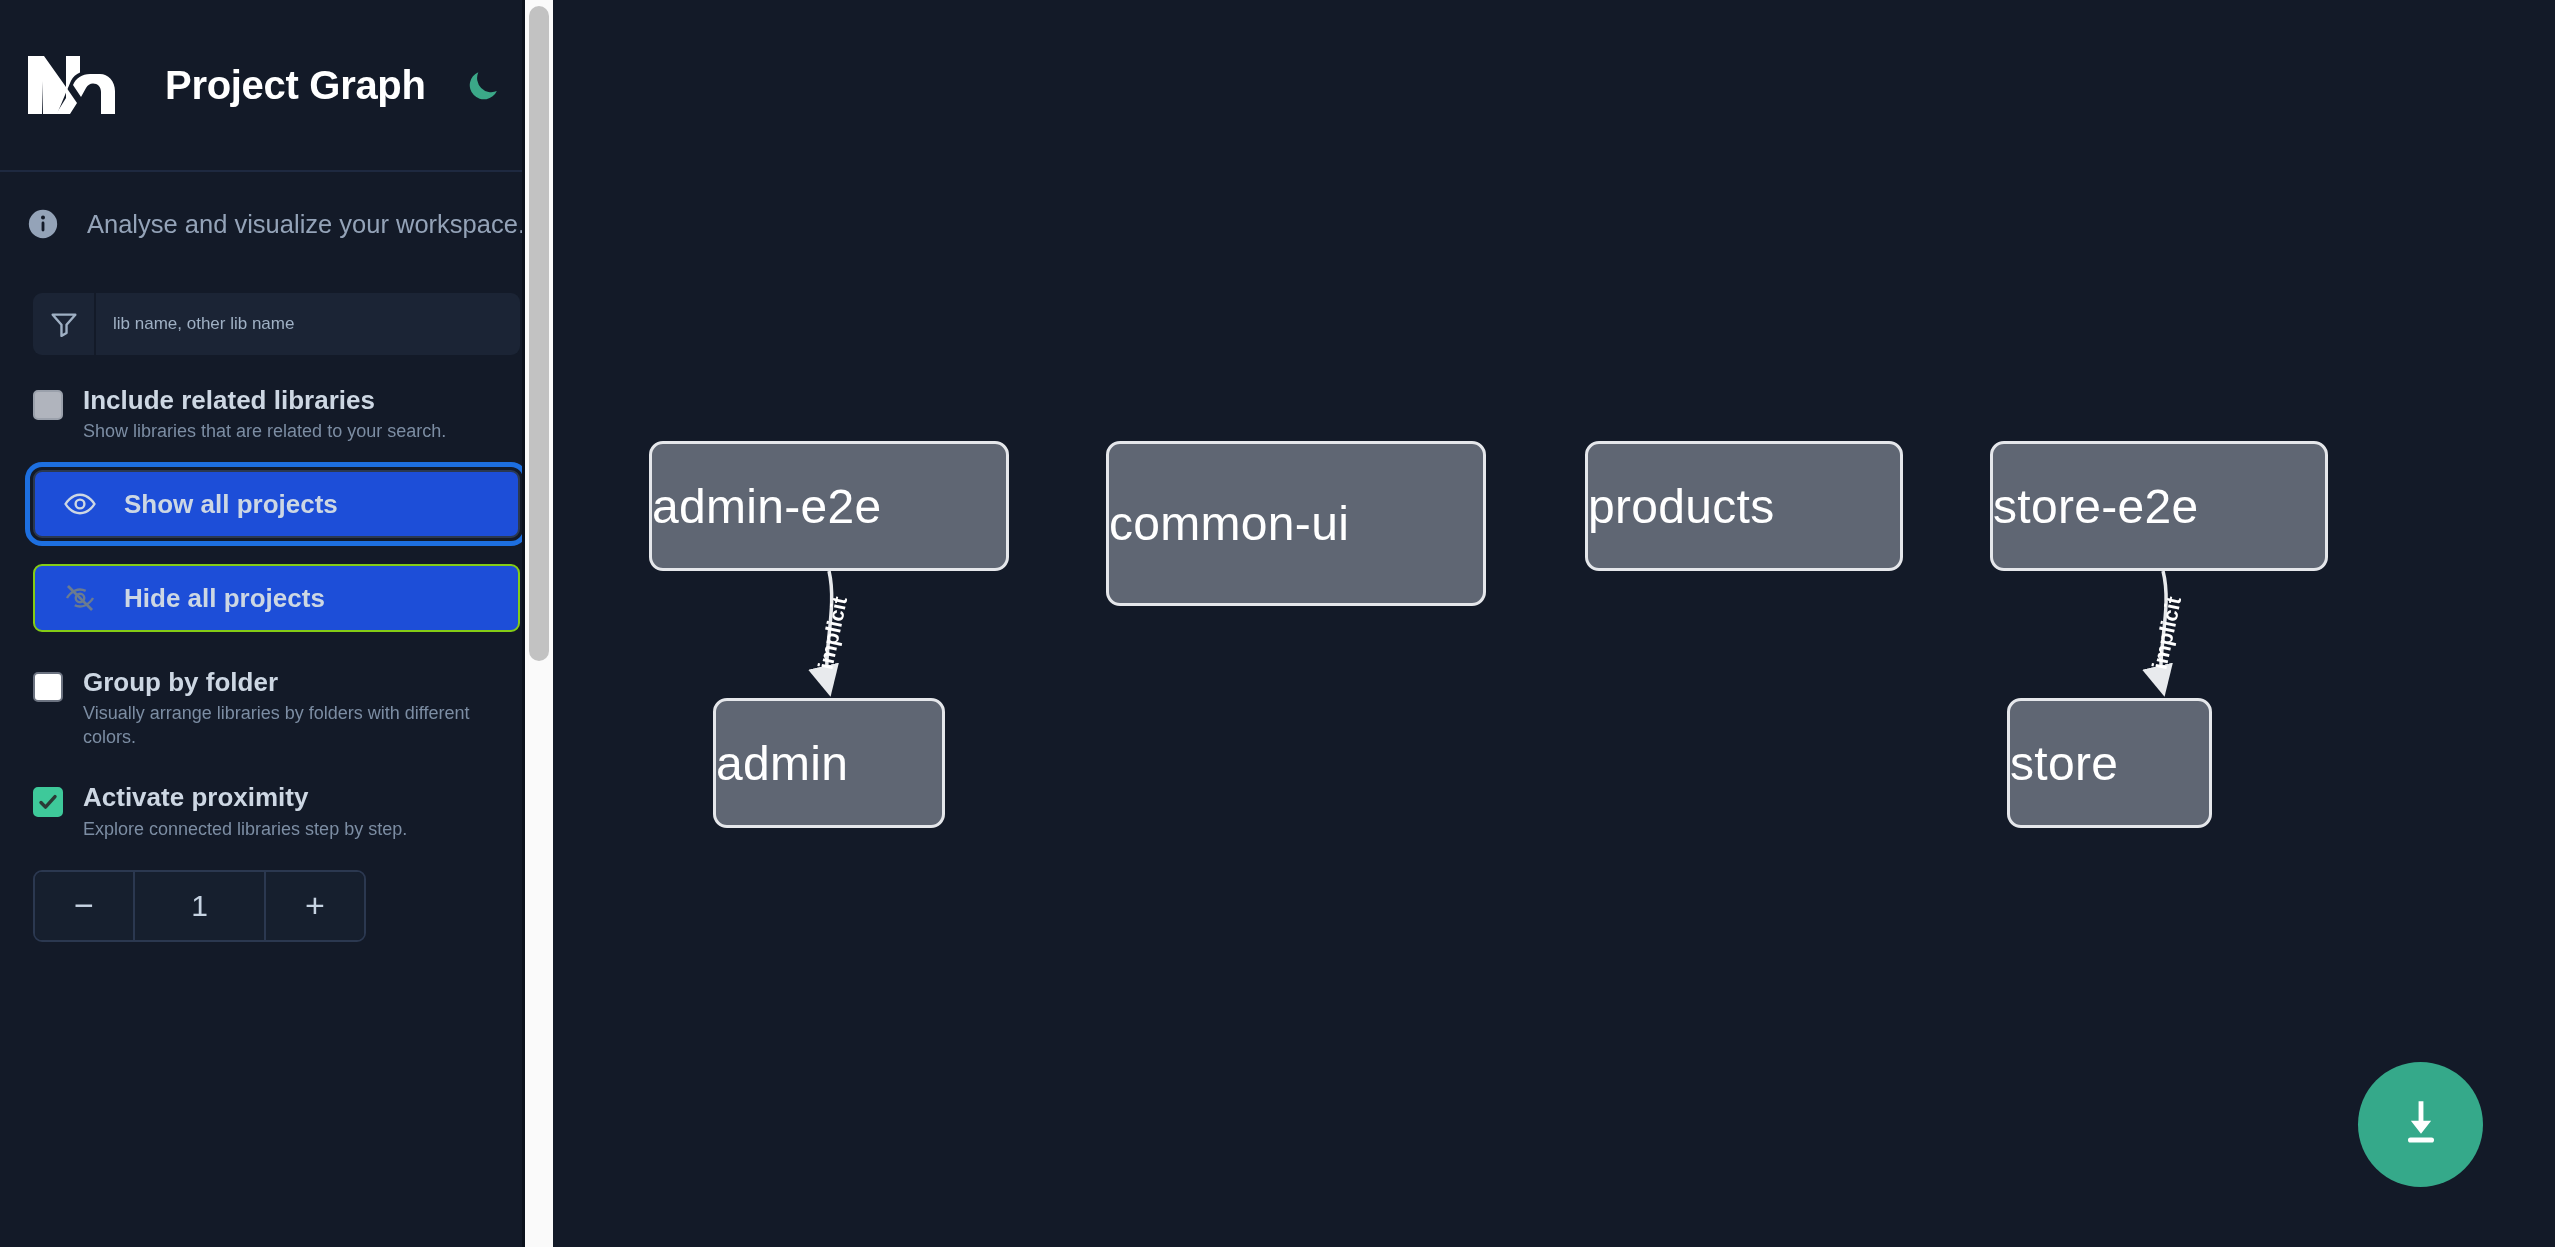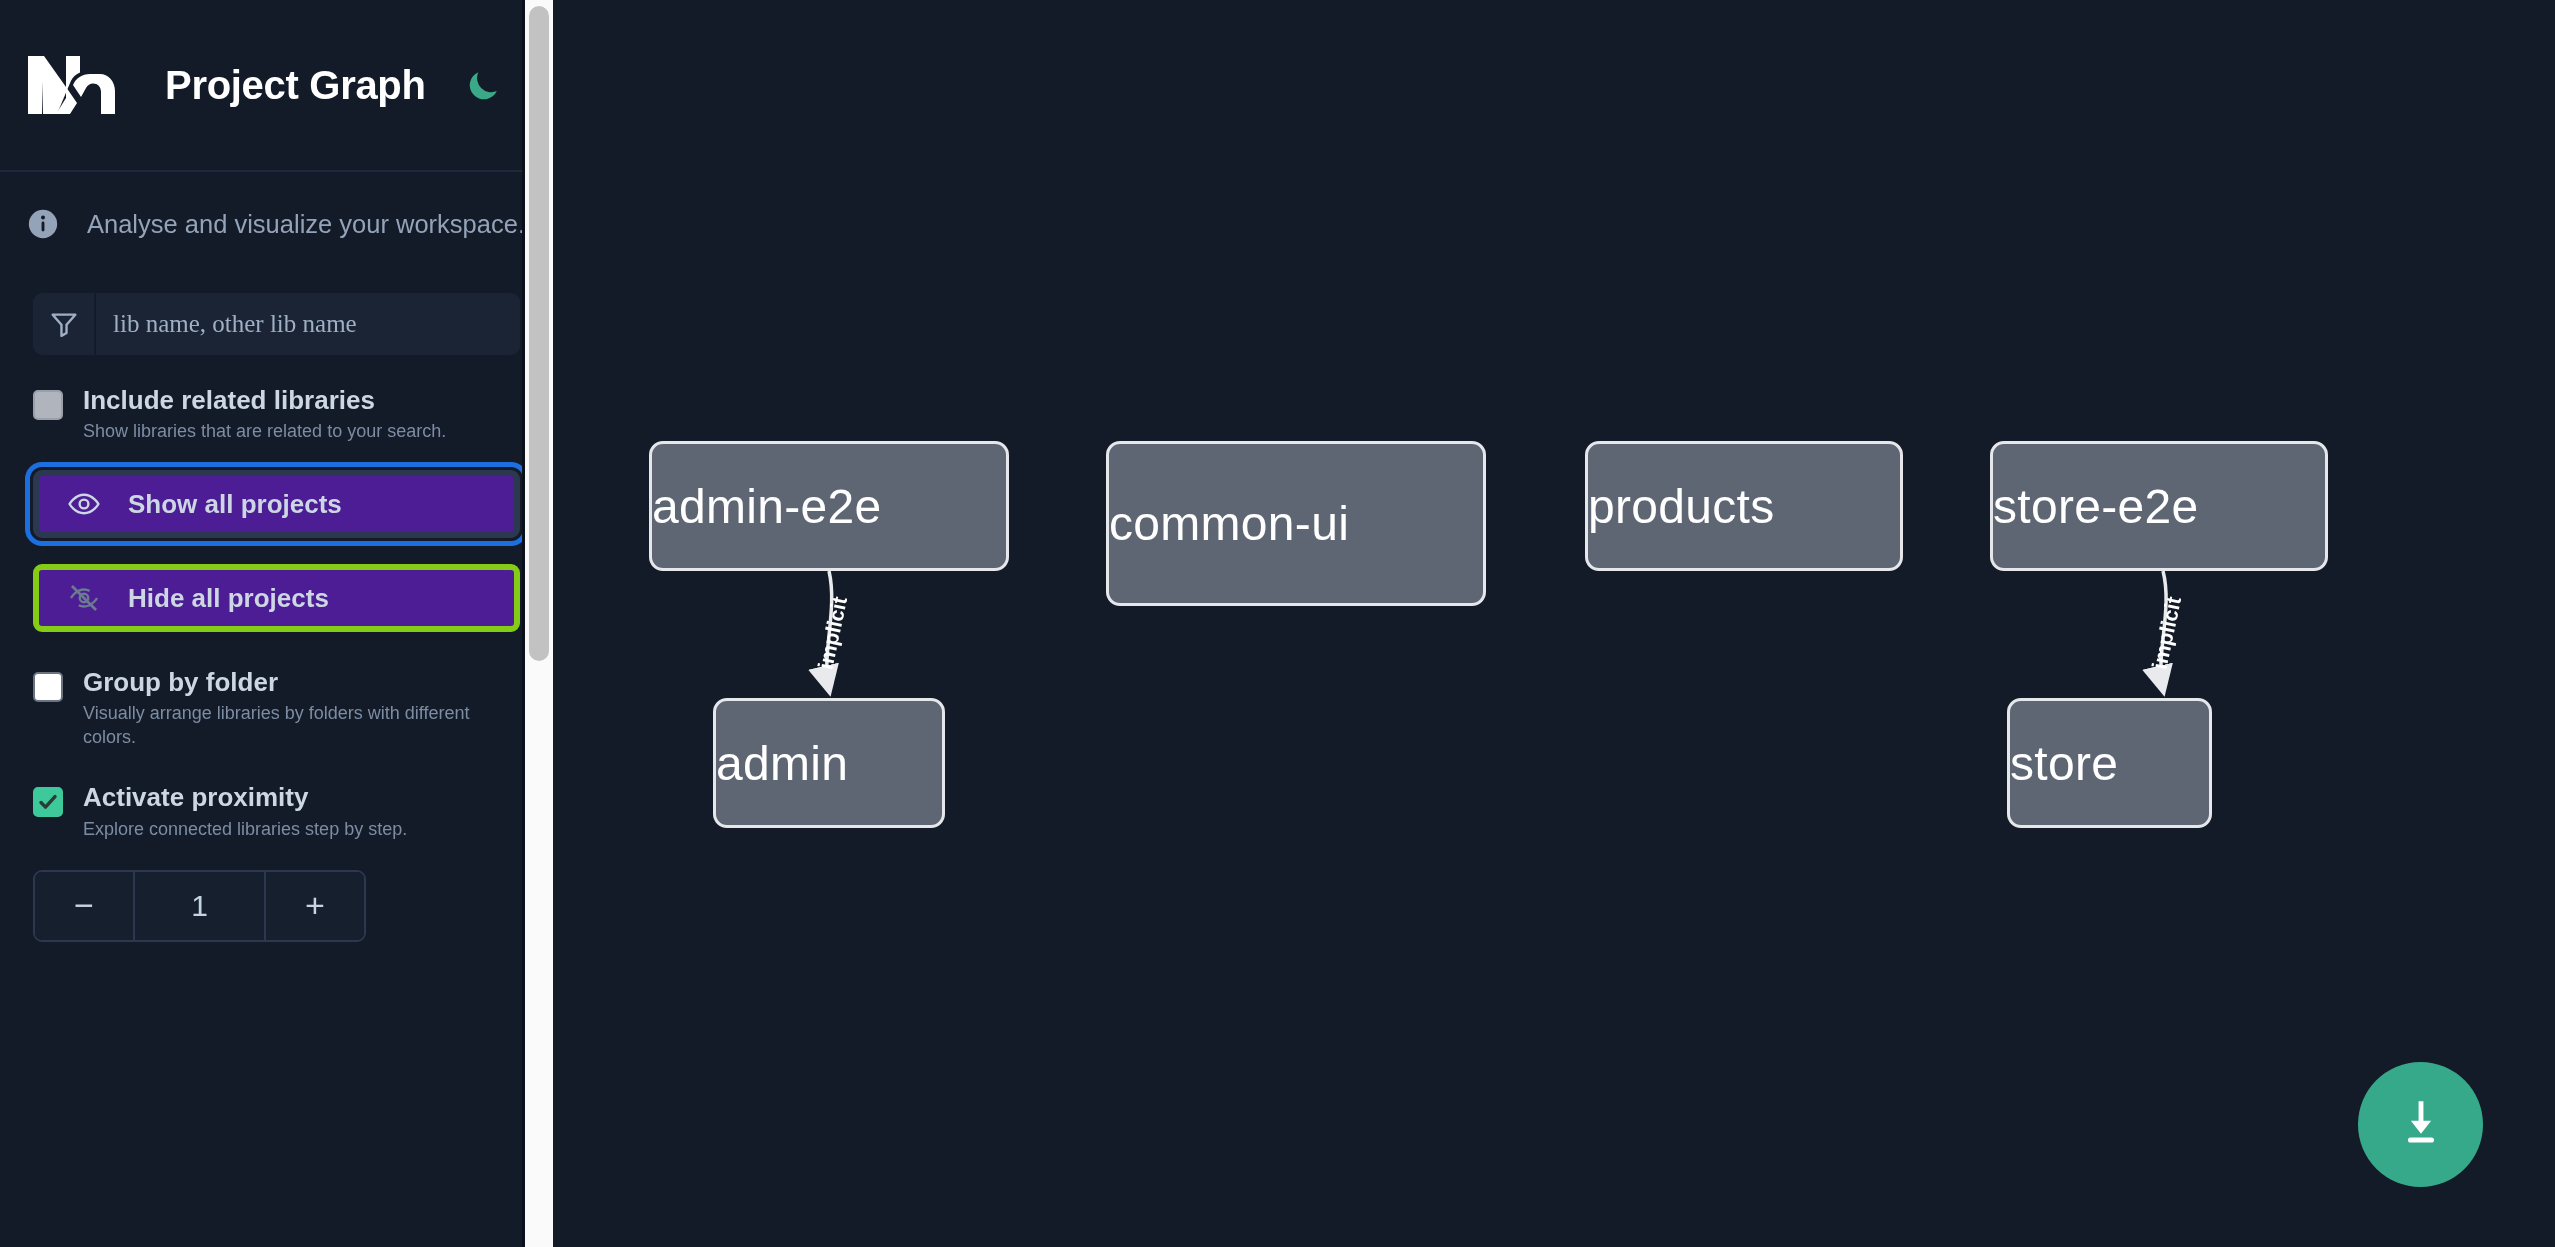--- a/index.html
+++ b/index.html
@@ -67,22 +67,22 @@
   }
   .search-icon-box {
     width: 63px; display: flex; align-items: center; justify-content: center;
     border-right: 2px solid #131a28;
   }
   .search-input {
     flex: 1 1 auto;
     background: transparent;
     border: 0; outline: none;
     color: #cbd5e1;
-    font-family: Liberation Serif, serif;
-    font-size: 25px;
+    font-family: Liberation Sans, sans-serif;
+    font-size: 17px;
     padding-left: 17px;
   }
   .search-input::placeholder { color: #9fb0c4; opacity: 1; }
 
   
   .check-row { display: flex; margin-top: 29px; }
   .cb {
     width: 30px; height: 30px; flex: 0 0 30px;
     margin-top: 6px;
     border-radius: 5px;
@@ -100,22 +100,22 @@
   .check-desc {
     font-size: 18px; color: #7c8da3; line-height: 1.33; margin-top: 3px;
     max-width: 445px;
   }
 
   
   .pbtn {
     position: relative;
     height: 68px;
     border-radius: 9px;
-    background: #4c1d95;
-    border: 6px solid #84cc16;
+    background: #1d4ed8;
+    border: 2px solid #84cc16;
     display: flex; align-items: center;
     padding-left: 28px;
     cursor: pointer;
     margin-top: 26px;
   }
   .pbtn.focused {
     outline: 5px solid #1d6fe0;
     outline-offset: 3px;
     border-color: #2b3850;
   }

